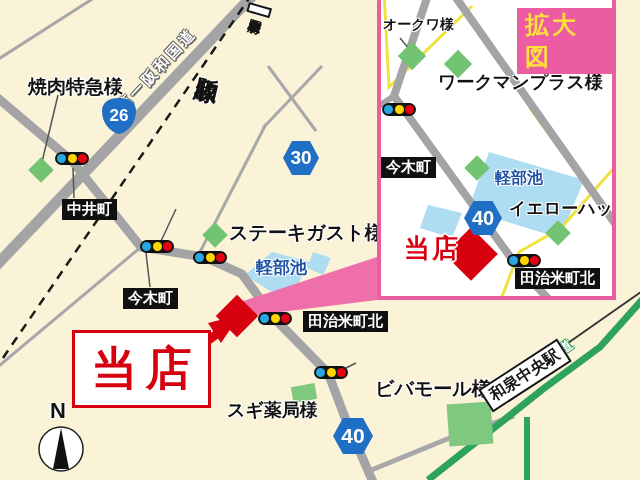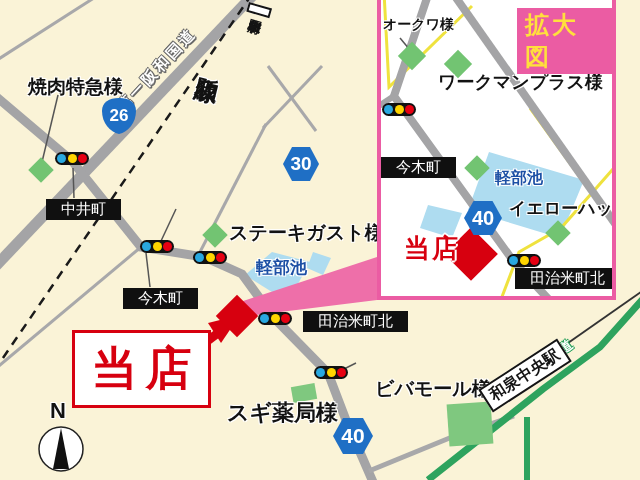--- a/index.html
+++ b/index.html
@@ -2,22 +2,22 @@
 <html><head>
 <meta charset="utf-8">
 <style>
   html,body{margin:0;padding:0;}
   #map{position:relative;width:640px;height:480px;overflow:hidden;
        background:#FAF3D7;font-family:"Liberation Sans","DejaVu Sans",sans-serif;}
   .abs{position:absolute;}
   svg{display:block;}
   .txt{position:absolute;font-weight:bold;color:#121212;white-space:nowrap;z-index:6;
        text-shadow:-1px -1px 0 #fff,1px -1px 0 #fff,-1px 1px 0 #fff,1px 1px 0 #fff;}
-  .blk{position:absolute;background:#101010;color:#fff;font-weight:normal;font-size:15px;
-       line-height:1.25;padding:1px 15px;white-space:nowrap;z-index:7;}
+  .blk{position:absolute;background:#101010;color:#fff;font-weight:bold;font-size:15px;
+       line-height:1.25;padding:1px 5px;white-space:nowrap;z-index:7;}
   .wbx{position:absolute;background:#fff;border:2px solid #141414;color:#141414;font-weight:bold;
        white-space:nowrap;z-index:7;}
   .dia{position:absolute;background:#72C472;transform:rotate(45deg);z-index:5;}
   .gsq{position:absolute;background:#7FC87F;z-index:4;}
   .tl{position:absolute;width:34px;height:13px;background:#111;border-radius:7px;display:flex;
       align-items:center;justify-content:space-between;padding:0 2px;box-sizing:border-box;z-index:8;}
   .tl i{width:9px;height:9px;border-radius:50%;display:block;}
   .tl .b{background:#29A8E0}.tl .y{background:#FFD500}.tl .r{background:#E60012}
   .hex{position:absolute;background:#1F6FC5;color:#fff;font-weight:bold;display:flex;align-items:center;
        justify-content:center;z-index:7;clip-path:polygon(25% 0,75% 0,100% 50%,75% 100%,25% 100%,0 50%);}
@@ -120,37 +120,37 @@
 
   <div class="dia" style="left:32px;top:161px;width:18px;height:18px;"></div>
   <div class="dia" style="left:206px;top:226px;width:18px;height:18px;"></div>
   <div class="gsq" style="left:292px;top:385px;width:24px;height:16px;transform:rotate(-10deg);"></div>
   <div class="gsq" style="left:448px;top:403px;width:44px;height:42px;transform:rotate(-4deg);"></div>
 
   <svg class="abs" width="36" height="38" style="left:101px;top:97px;z-index:7">
     <path d="M18 1 C28 1 35 5 35 14 C35 26 27 35 18 37 C9 35 1 26 1 14 C1 5 8 1 18 1 Z" fill="#1F6FC5"></path>
     <text x="18" y="24" text-anchor="middle" font-size="17" font-weight="bold" fill="#fff">26</text>
   </svg>
-  <div class="hex" style="left:283px;top:141px;width:36px;height:34px;font-size:19px;margin-top:6px;">
+  <div class="hex" style="left:283px;top:141px;width:36px;height:34px;font-size:19px;">
       <span>30</span>
     </div>
   <div class="hex" style="left:333px;top:418px;width:40px;height:36px;font-size:21px;">
       <span>40</span>
     </div>
 
-  <div class="blk" style="left:46px;top:199px;">中井町</div>
+  <div class="blk" style="left:62px;top:199px;">中井町</div>
   <div class="blk" style="left:123px;top:288px;">今木町</div>
   <div class="blk" style="left:303px;top:311px;">田治米町北</div>
 
   <div class="wbx vtx" style="left:249px;top:2px;font-size:13px;padding:3px 1px;transform:rotate(16deg);transform-origin:top left;">和泉府中駅</div>
   <div class="wbx" style="left:478px;top:362px;font-size:16px;padding:1px 5px;transform:rotate(-33deg);transform-origin:center;">和泉中央駅</div>
 
   <div class="txt" style="left:229px;top:220px;font-size:19px;">ステーキガスト様</div>
   <div class="txt" style="left:28px;top:74px;font-size:19px;">焼肉特急様</div>
-  <div class="txt" style="left:227px;top:398px;font-size:22px;">スギ薬局様</div>
+  <div class="txt" style="left:227px;top:398px;font-size:18px;">スギ薬局様</div>
   <div class="txt" style="left:375px;top:376px;font-size:19px;">ビバモール様</div>
   <div class="txt bluetxt" style="left:256px;top:256px;font-size:17px;">軽部池</div>
   <div class="txt vtx" style="left:200px;top:60px;font-size:23px;transform:rotate(14deg);transform-origin:top center;letter-spacing:2px;">阪和線</div>
   <div class="roadname" style="left:120px;top:100px;font-size:15px;letter-spacing:3px;transform:rotate(-47deg);transform-origin:0 50%;">第一阪和国道</div>
   <div class="greenname" style="left:500px;top:386px;font-size:13px;letter-spacing:2px;transform:rotate(-36deg);transform-origin:0 50%;">阪和自動車道</div>
 
   <div id="store-box">
     <span>当店</span>
   </div>
 

